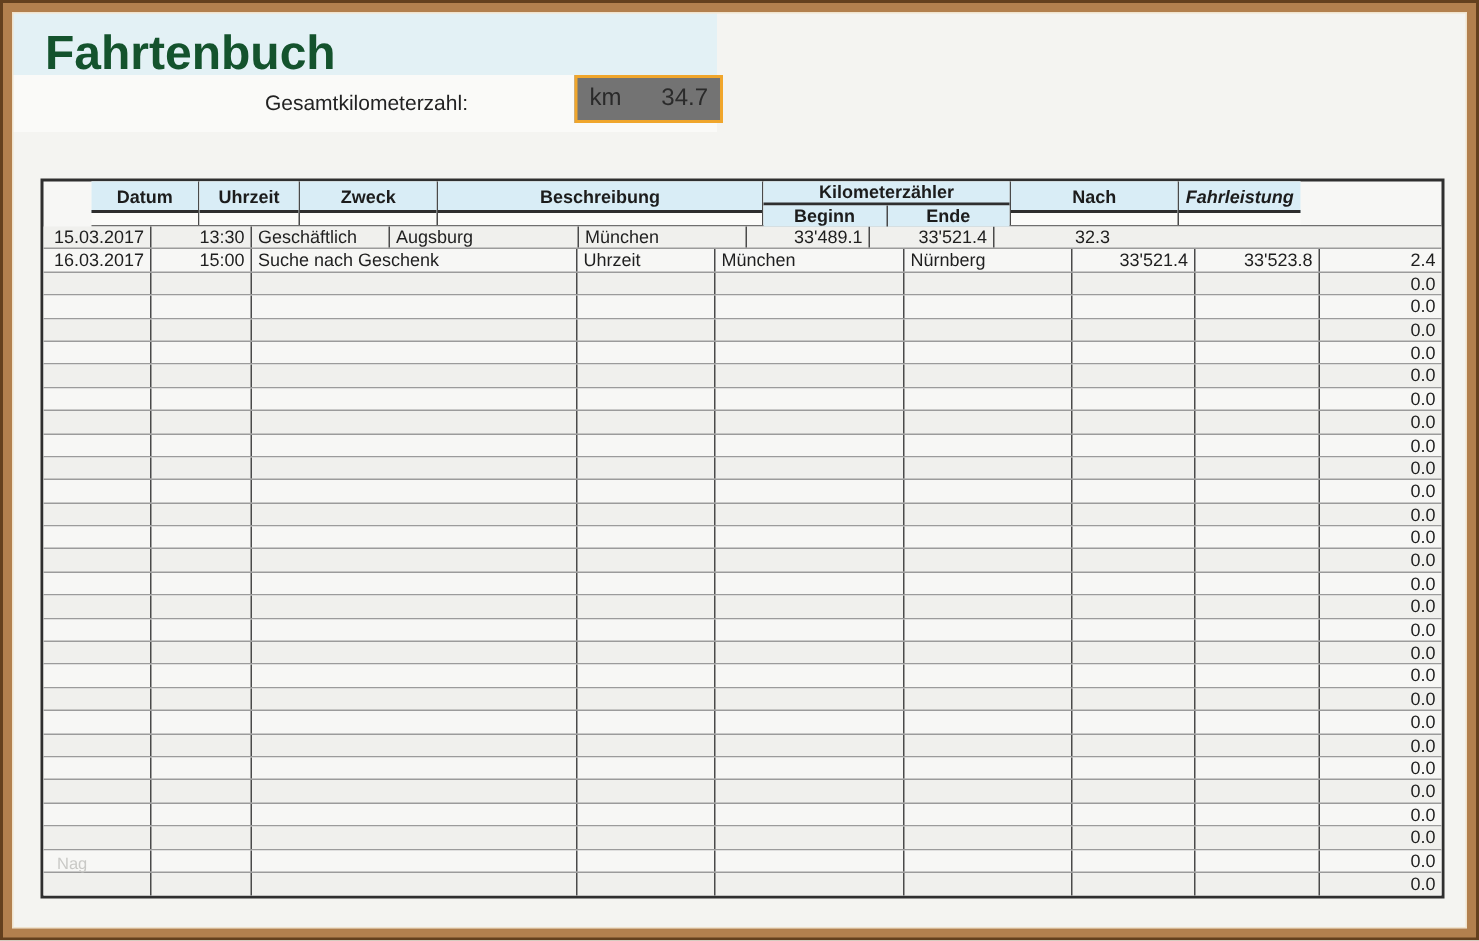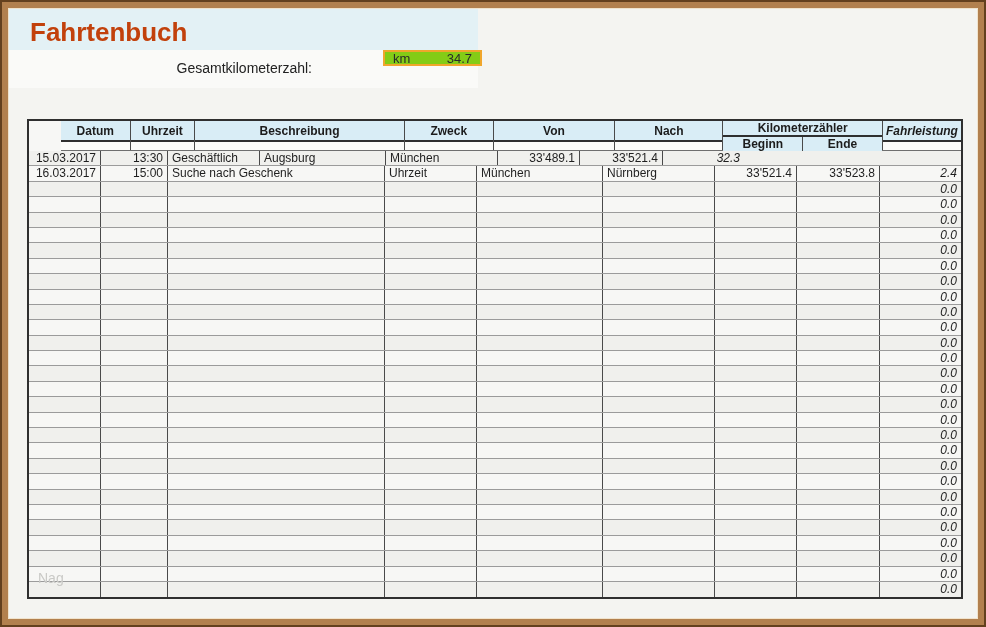--- a/index.html
+++ b/index.html
@@ -8,25 +8,25 @@
     background:#f4f4f1; font-family:"Liberation Sans",sans-serif; color:#1c1c1c;
   }
   
   .frame-tan{position:absolute; inset:0; border:8px solid #b2804e;
     box-shadow: inset 0 0 0 1px #f0e3cd; pointer-events:none; z-index:50;}
   .frame-dark{position:absolute; inset:0; border:2px solid #63401e; pointer-events:none; z-index:51;}
 
   
   .title-band{position:absolute; left:8px; top:9px; width:470px; height:41px; background:#e3f1f5;}
   .subtitle-strip{position:absolute; left:8px; top:50px; width:470px; height:38px; background:rgba(252,252,250,.75);}
-  .page-title{position:absolute; left:30px; top:17px; font-size:26px; font-weight:700; letter-spacing:0; color:#c2410c;}
+  .page-title{position:absolute; left:30px; top:17px; font-size:32px; font-weight:700; letter-spacing:0; color:#14532d;}
   .summary-label{position:absolute; left:140px; top:60px; width:172px; text-align:right; font-size:14px; font-weight:400; color:#222;}
-  .km-box{position:absolute; left:383px; top:50px; width:99px; height:16px; box-sizing:border-box;
-    background:#84cc16; border:2px solid #f0a62c; display:flex; justify-content:space-between;
-    align-items:center; padding:0 8px; font-size:13px; color:#2a2a2a;}
+  .km-box{position:absolute; left:383px; top:50px; width:99px; height:32px; box-sizing:border-box;
+    background:#737373; border:2px solid #f0a62c; display:flex; justify-content:space-between;
+    align-items:center; padding:0 8px; font-size:16px; color:#2a2a2a;}
 
   
   .tbl{position:absolute; left:27px; top:119px; width:936px; box-sizing:border-box;
     border:2px solid #2f2f2f; background:#f7f7f5; font-size:12px;}
   .hdr{display:flex; height:30px; border-bottom:1px solid #6f6f6f; box-sizing:border-box;margin-left:32px;}
   .h{position:relative; box-sizing:border-box; border-right:1px solid #4a4a4a; background:#fbfbf9; height:100%;}
   .h:last-child{border-right:none;font-style:italic;}
   .hb{position:absolute; top:0; left:0; right:0; height:19px; background:#d9edf6;
     border-bottom:2px solid #2f2f2f; display:flex; align-items:center; justify-content:center;
     font-weight:700; font-size:12px;}
@@ -39,25 +39,25 @@
 
   .w0{width:72px}.w1{width:67px}.w2{width:217px}.w3{width:92px}.w4{width:126px}
   .w5{width:112px}.wkm{width:165px}.w8{width:81px}
 
   .r{display:flex; height:15.4px; box-sizing:border-box; border-bottom:1px solid #9b9b9b;}
   .r:last-child{border-bottom:none;}
   .r:nth-child(odd){background:#f0f0ed;}
   .r:nth-child(even){background:#f7f7f5;}
   .c{box-sizing:border-box; border-right:1px solid #4a4a4a; height:100%;
     line-height:14px; overflow:hidden; white-space:nowrap; padding:0 4px; color:#1f1f1f;}
-  .c.last{border-right:none;font-style:italic;}
+  .c.last{border-right:none;}
   .c.l{text-align:left;} .c.r-al{text-align:right;}
   .c6{width:82px}.c7{width:83px}
 
-  .watermark{position:absolute; left:38px; top:570px; font-size:14px; color:#c9c9c6; z-index:40;}
+  .watermark{position:absolute; left:38px; top:570px; font-size:11px; color:#c9c9c6; z-index:40;}
 </style>
 </head>
 <body>
 
 <div class="screen">
 
   <div class="title-band"></div>
   <div class="subtitle-strip"></div>
   <div class="page-title">Fahrtenbuch</div>
 
@@ -68,38 +68,35 @@
   </div>
 
   <div class="tbl">
     <div class="hdr">
       <div class="h w0">
         <div class="hb">Datum</div>
       </div>
       <div class="h w1">
         <div class="hb">Uhrzeit</div>
       </div>
+      <div class="h w3">
+        <div class="hb">Zweck</div>
+      </div>
       <div class="h w2">
         <div class="hb">Beschreibung</div>
-      </div>
-      <div class="h w3">
-        <div class="hb">Zweck</div>
-      </div>
-      <div class="h w4">
-        <div class="hb">Von</div>
-      </div>
-      <div class="h w5">
-        <div class="hb">Nach</div>
       </div>
       <div class="h wkm kmgrp">
         <div class="km-top">Kilometerzähler</div>
         <div class="km-sub">
           <div>Beginn</div>
           <div>Ende</div>
         </div>
+      </div>
+      <div class="h w5">
+        <div class="hb">Nach</div>
       </div>
       <div class="h w8">
         <div class="hb">Fahrleistung</div>
       </div>
     </div>
     <div id="tbody">
         <div class="r">
           <div class="c w0 r-al">15.03.2017</div>
           <div class="c w1 r-al">13:30</div>
           <div class="c w3 l">Geschäftlich</div>

